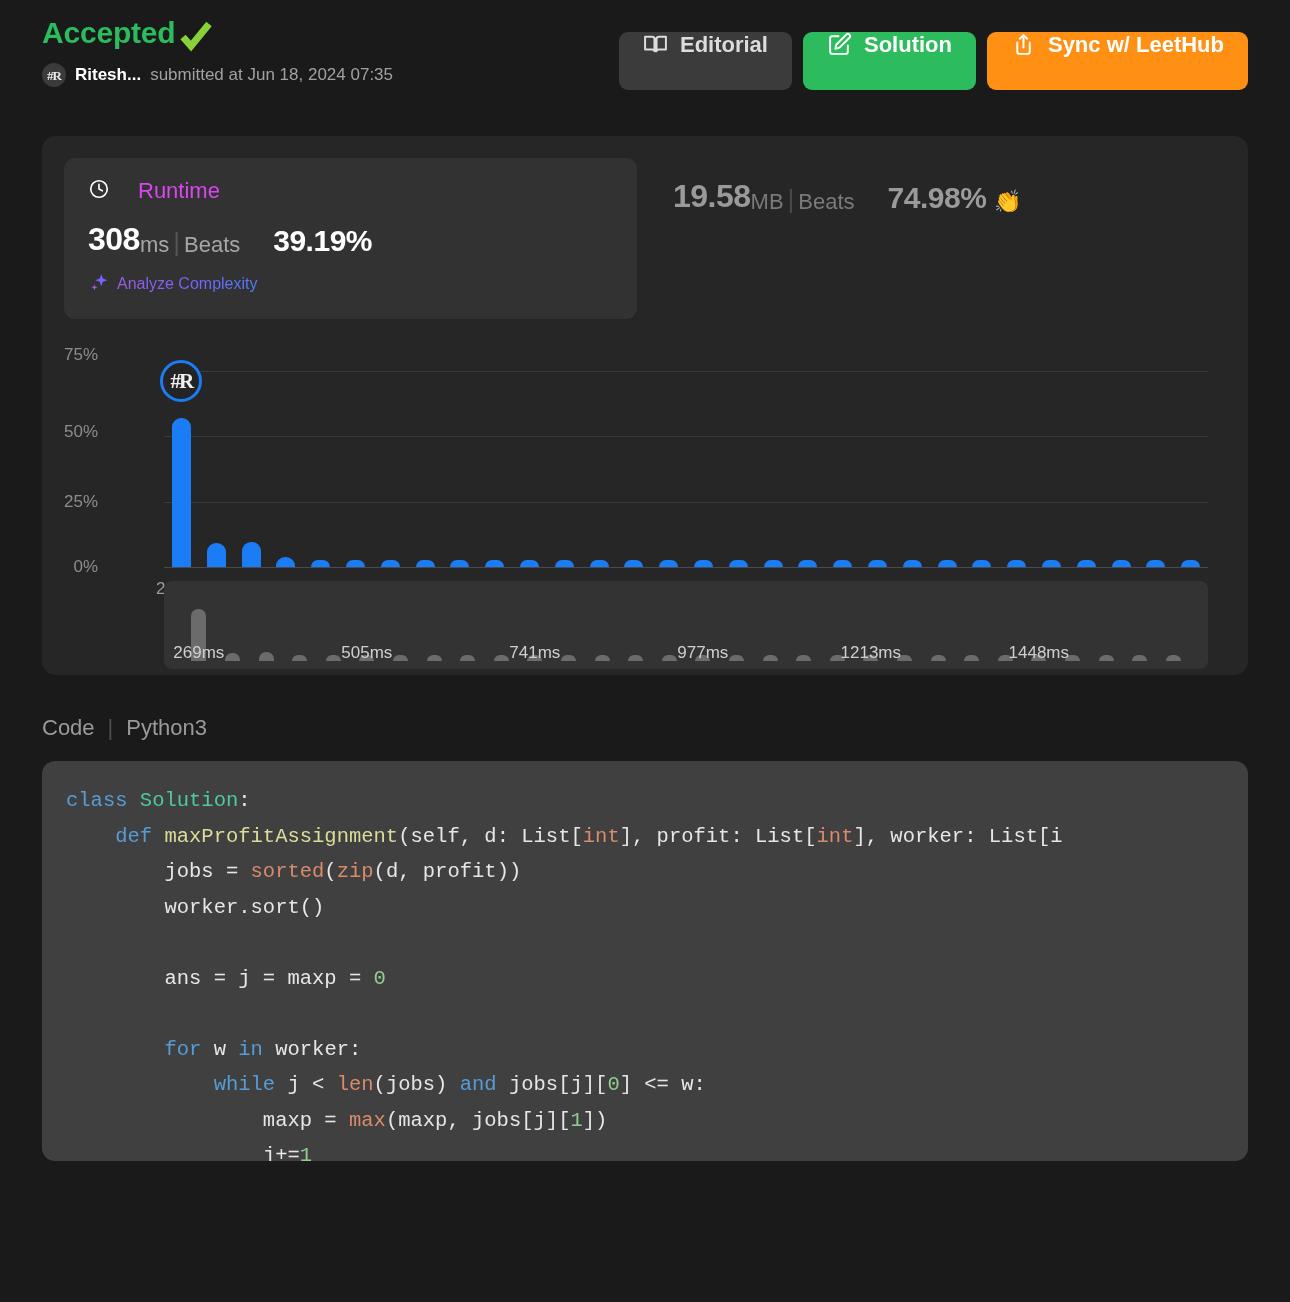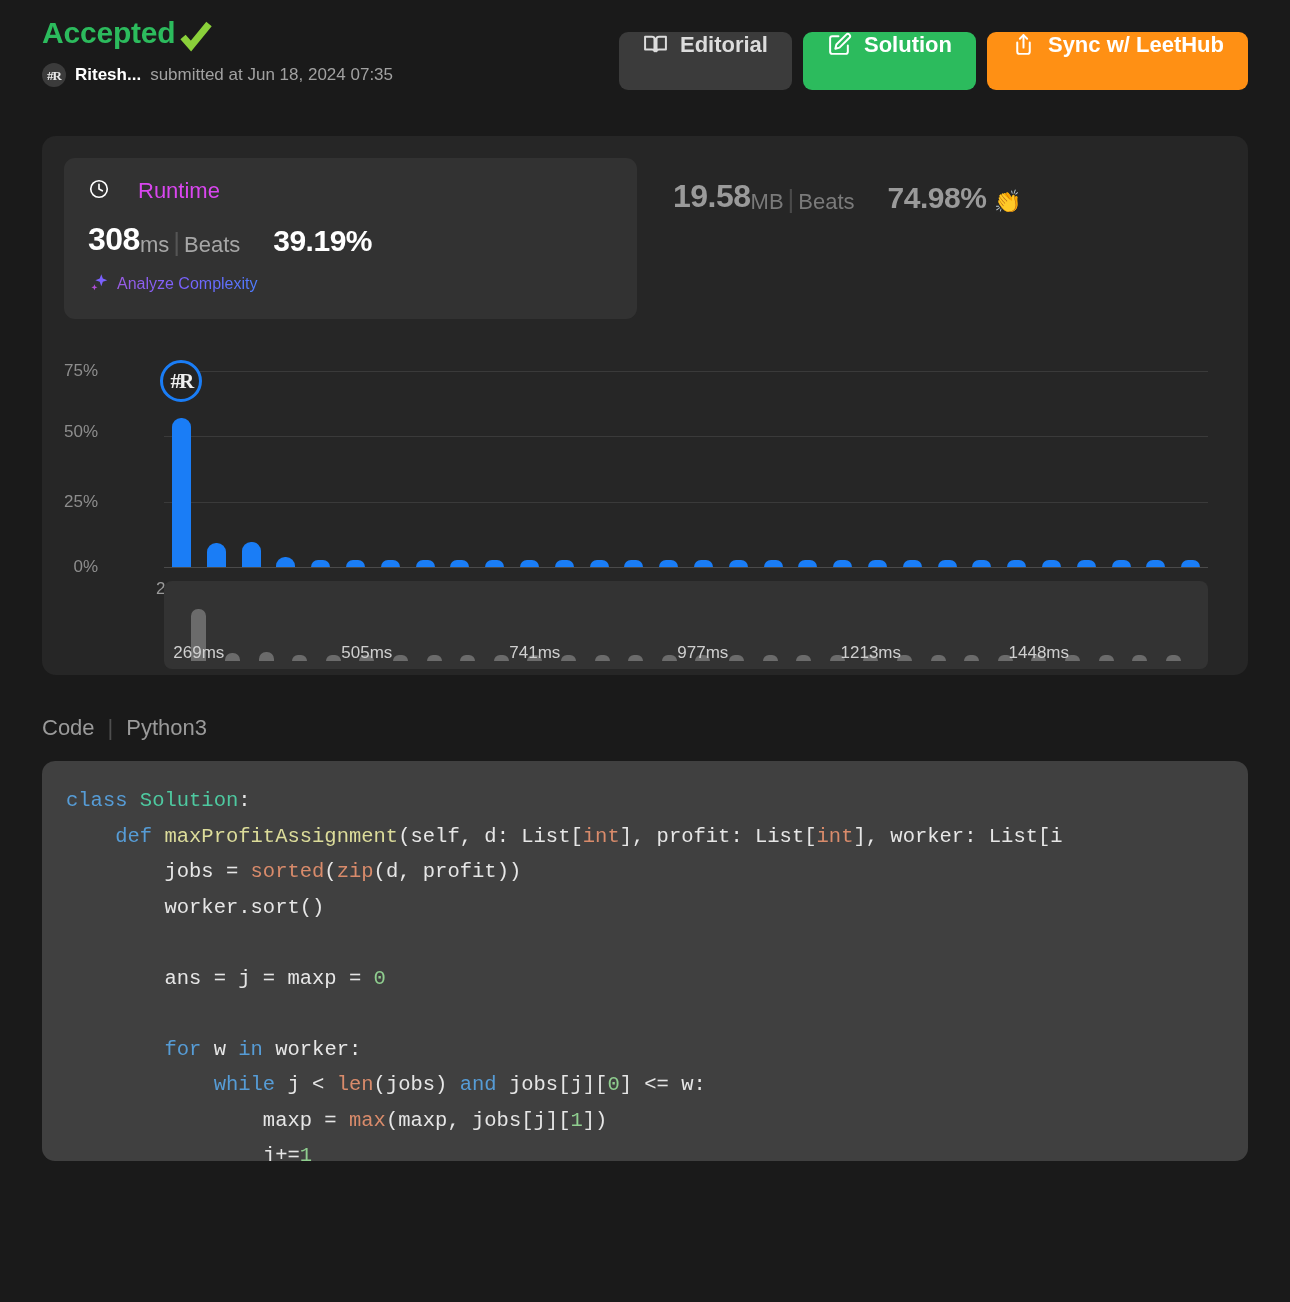--- a/index.html
+++ b/index.html
@@ -390,21 +390,21 @@
 
   <div class="chart-wrap">
     <div class="chart-area" id="chartArea">
         <div class="axisline" style="top: 230px;"></div>
         <div class="ytick" style="top: 230px;">0%</div>
         <div class="gridline" style="top: 164.667px;"></div>
         <div class="ytick" style="top: 164.667px;">25%</div>
         <div class="gridline" style="top: 99.3333px;"></div>
         <div class="ytick" style="top: 95px;">50%</div>
         <div class="gridline" style="top: 34px;"></div>
-        <div class="ytick" style="top: 34px; text-align: center;">75%</div>
+        <div class="ytick" style="top: 18px; text-align: center;">75%</div>
         <div class="bars">
           <div class="bar" style="left: 7.9px; height: 148.96px;"></div>
           <div class="bar" style="left: 42.7px; height: 23.52px;"></div>
           <div class="bar" style="left: 77.5px; height: 24.8267px;"></div>
           <div class="bar" style="left: 112.3px; height: 10.4533px;"></div>
           <div class="bar" style="left: 147.1px; height: 7px;"></div>
           <div class="bar" style="left: 181.9px; height: 7px;"></div>
           <div class="bar" style="left: 216.7px; height: 7px;"></div>
           <div class="bar" style="left: 251.5px; height: 7px;"></div>
           <div class="bar" style="left: 286.3px; height: 7px;"></div>

